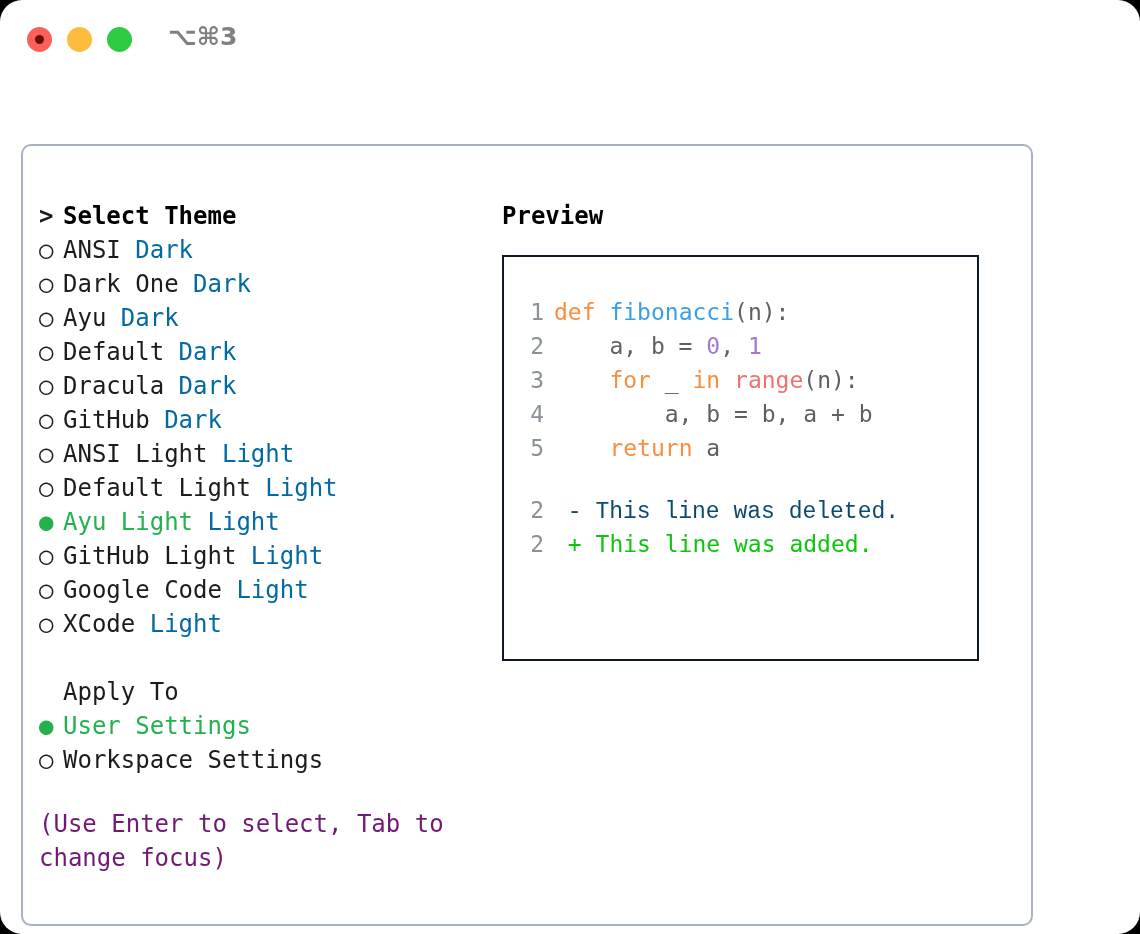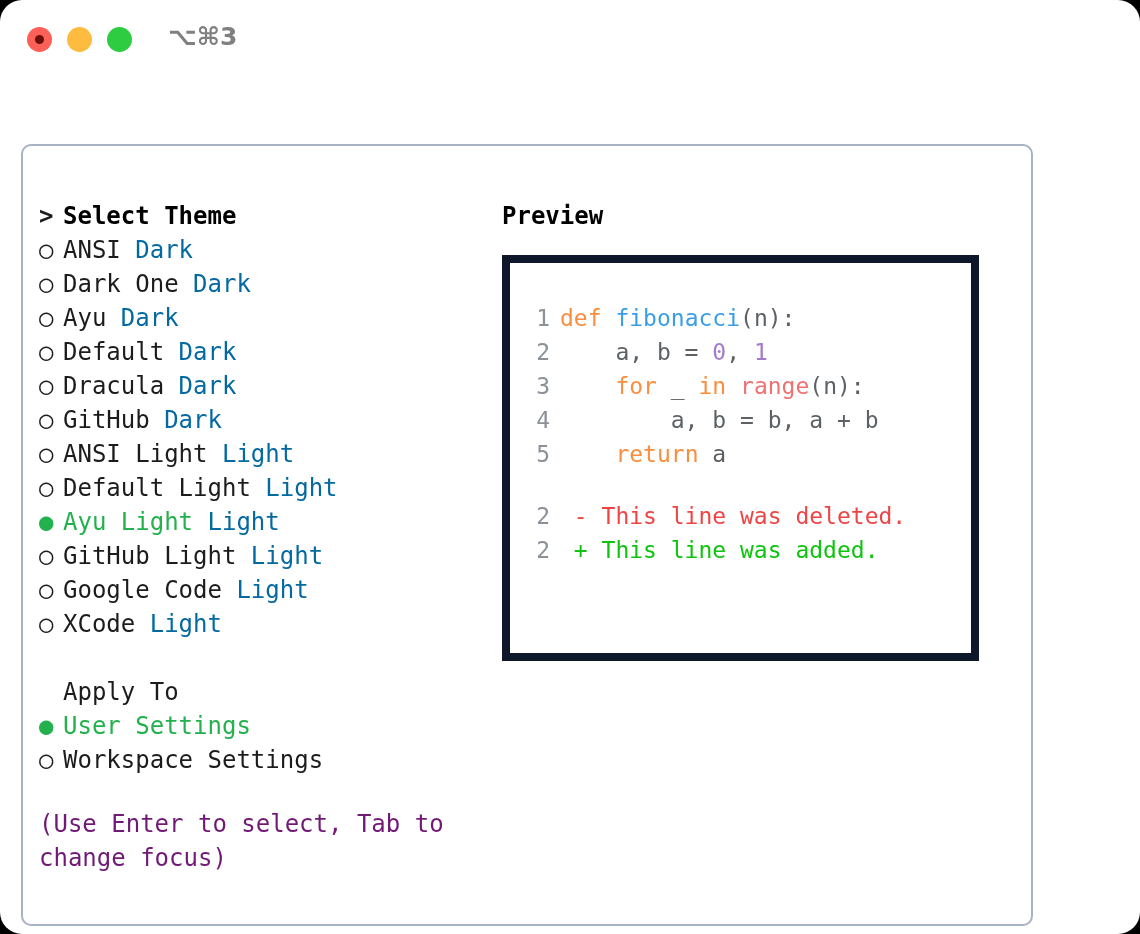--- a/index.html
+++ b/index.html
@@ -123,21 +123,21 @@
   #preview-title {
     font-size: 24px;
     line-height: 34px;
     font-weight: bold;
     color: #000000;
   }
   #preview-box {
     margin-top: 22px;
     width: 477px;
     height: 406px;
-    border: 8px solid #0f172a;
+    border: 2px solid #0f172a;
     box-sizing: border-box;
     background: #ffffff;
     position: relative;
   }
   #code-area {
     position: absolute;
     left: 14px;
     top: 38px;
     right: 6px;
   }
@@ -155,21 +155,21 @@
     color: #8a9199;
     margin-right: 10px;
   }
   .kw   { color: #fa8d3e; }
   .fn   { color: #399ee6; }
   .bi   { color: #f07171; }
   .num  { color: #a37acc; }
   .pun  { color: #5c6166; }
   .gap  { height: 28px; }
   .diff-ctx { color: #8a9199; }
-  .diff-del { color: #ef4444; }
+  .diff-del { color: #0c4a6e; font-family: Liberation Mono, monospace; }
   .diff-add { color: #0ec40e; }
 </style>
 </head>
 <body>
 
 <div id="window">
 
   <div id="titlebar">
     <div class="traffic" id="dot-close"></div>
     <div id="dot-close-inner"></div>

